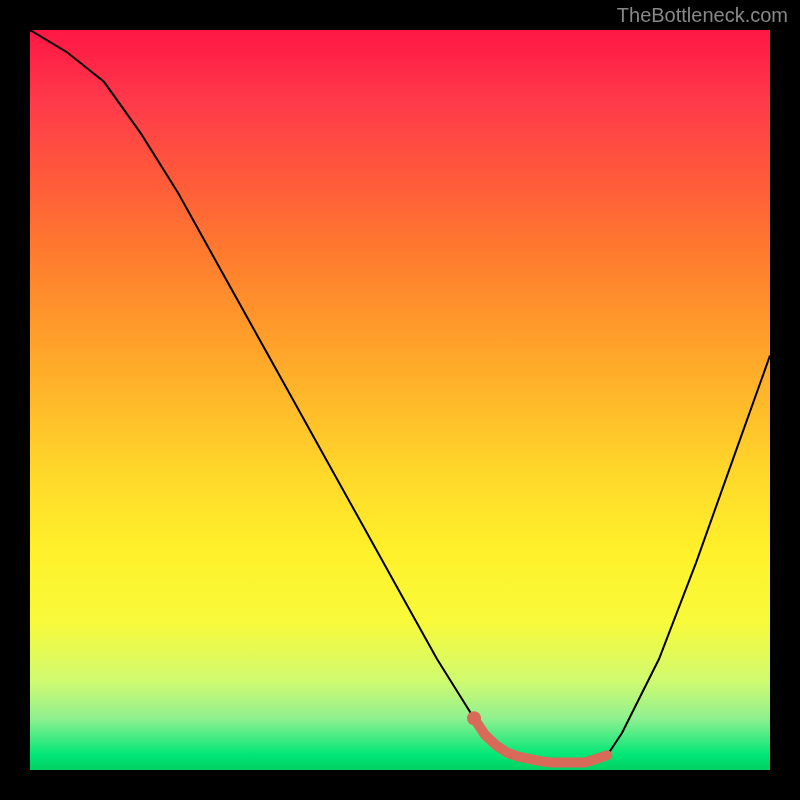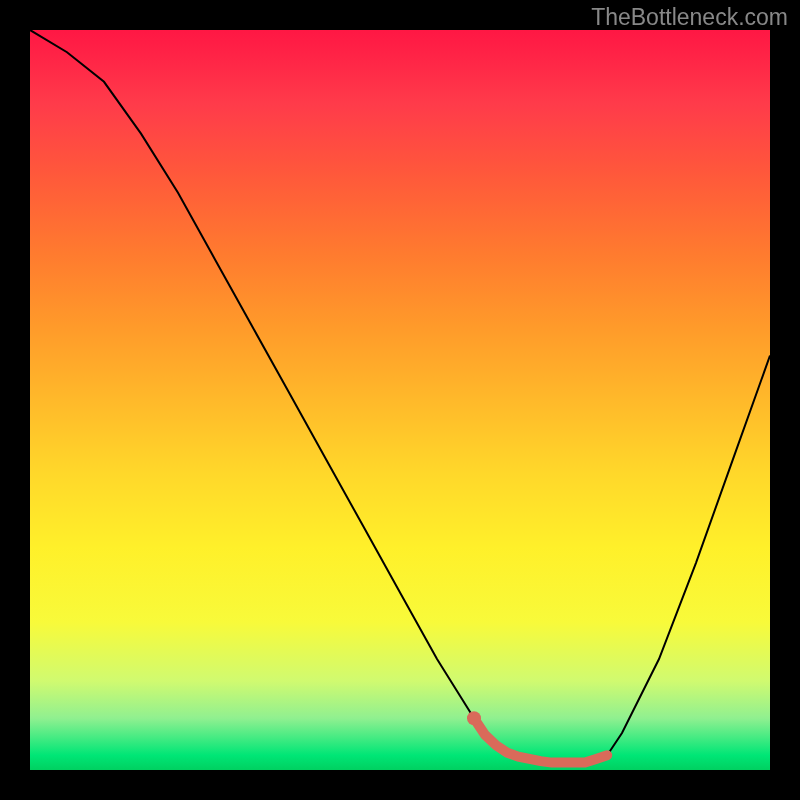--- a/index.html
+++ b/index.html
@@ -8,21 +8,21 @@
     height: 800px;
     background: #000;
     position: relative;
     font-family: Arial, sans-serif;
   }
   .attribution {
     position: absolute;
     top: 4px;
     right: 12px;
     color: #888;
-    font-size: 23px;
+    font-size: 20px;
     z-index: 10;
   }
   .plot-area {
     position: absolute;
     left: 30px;
     top: 30px;
     width: 740px;
     height: 740px;
     overflow: hidden;
   }

